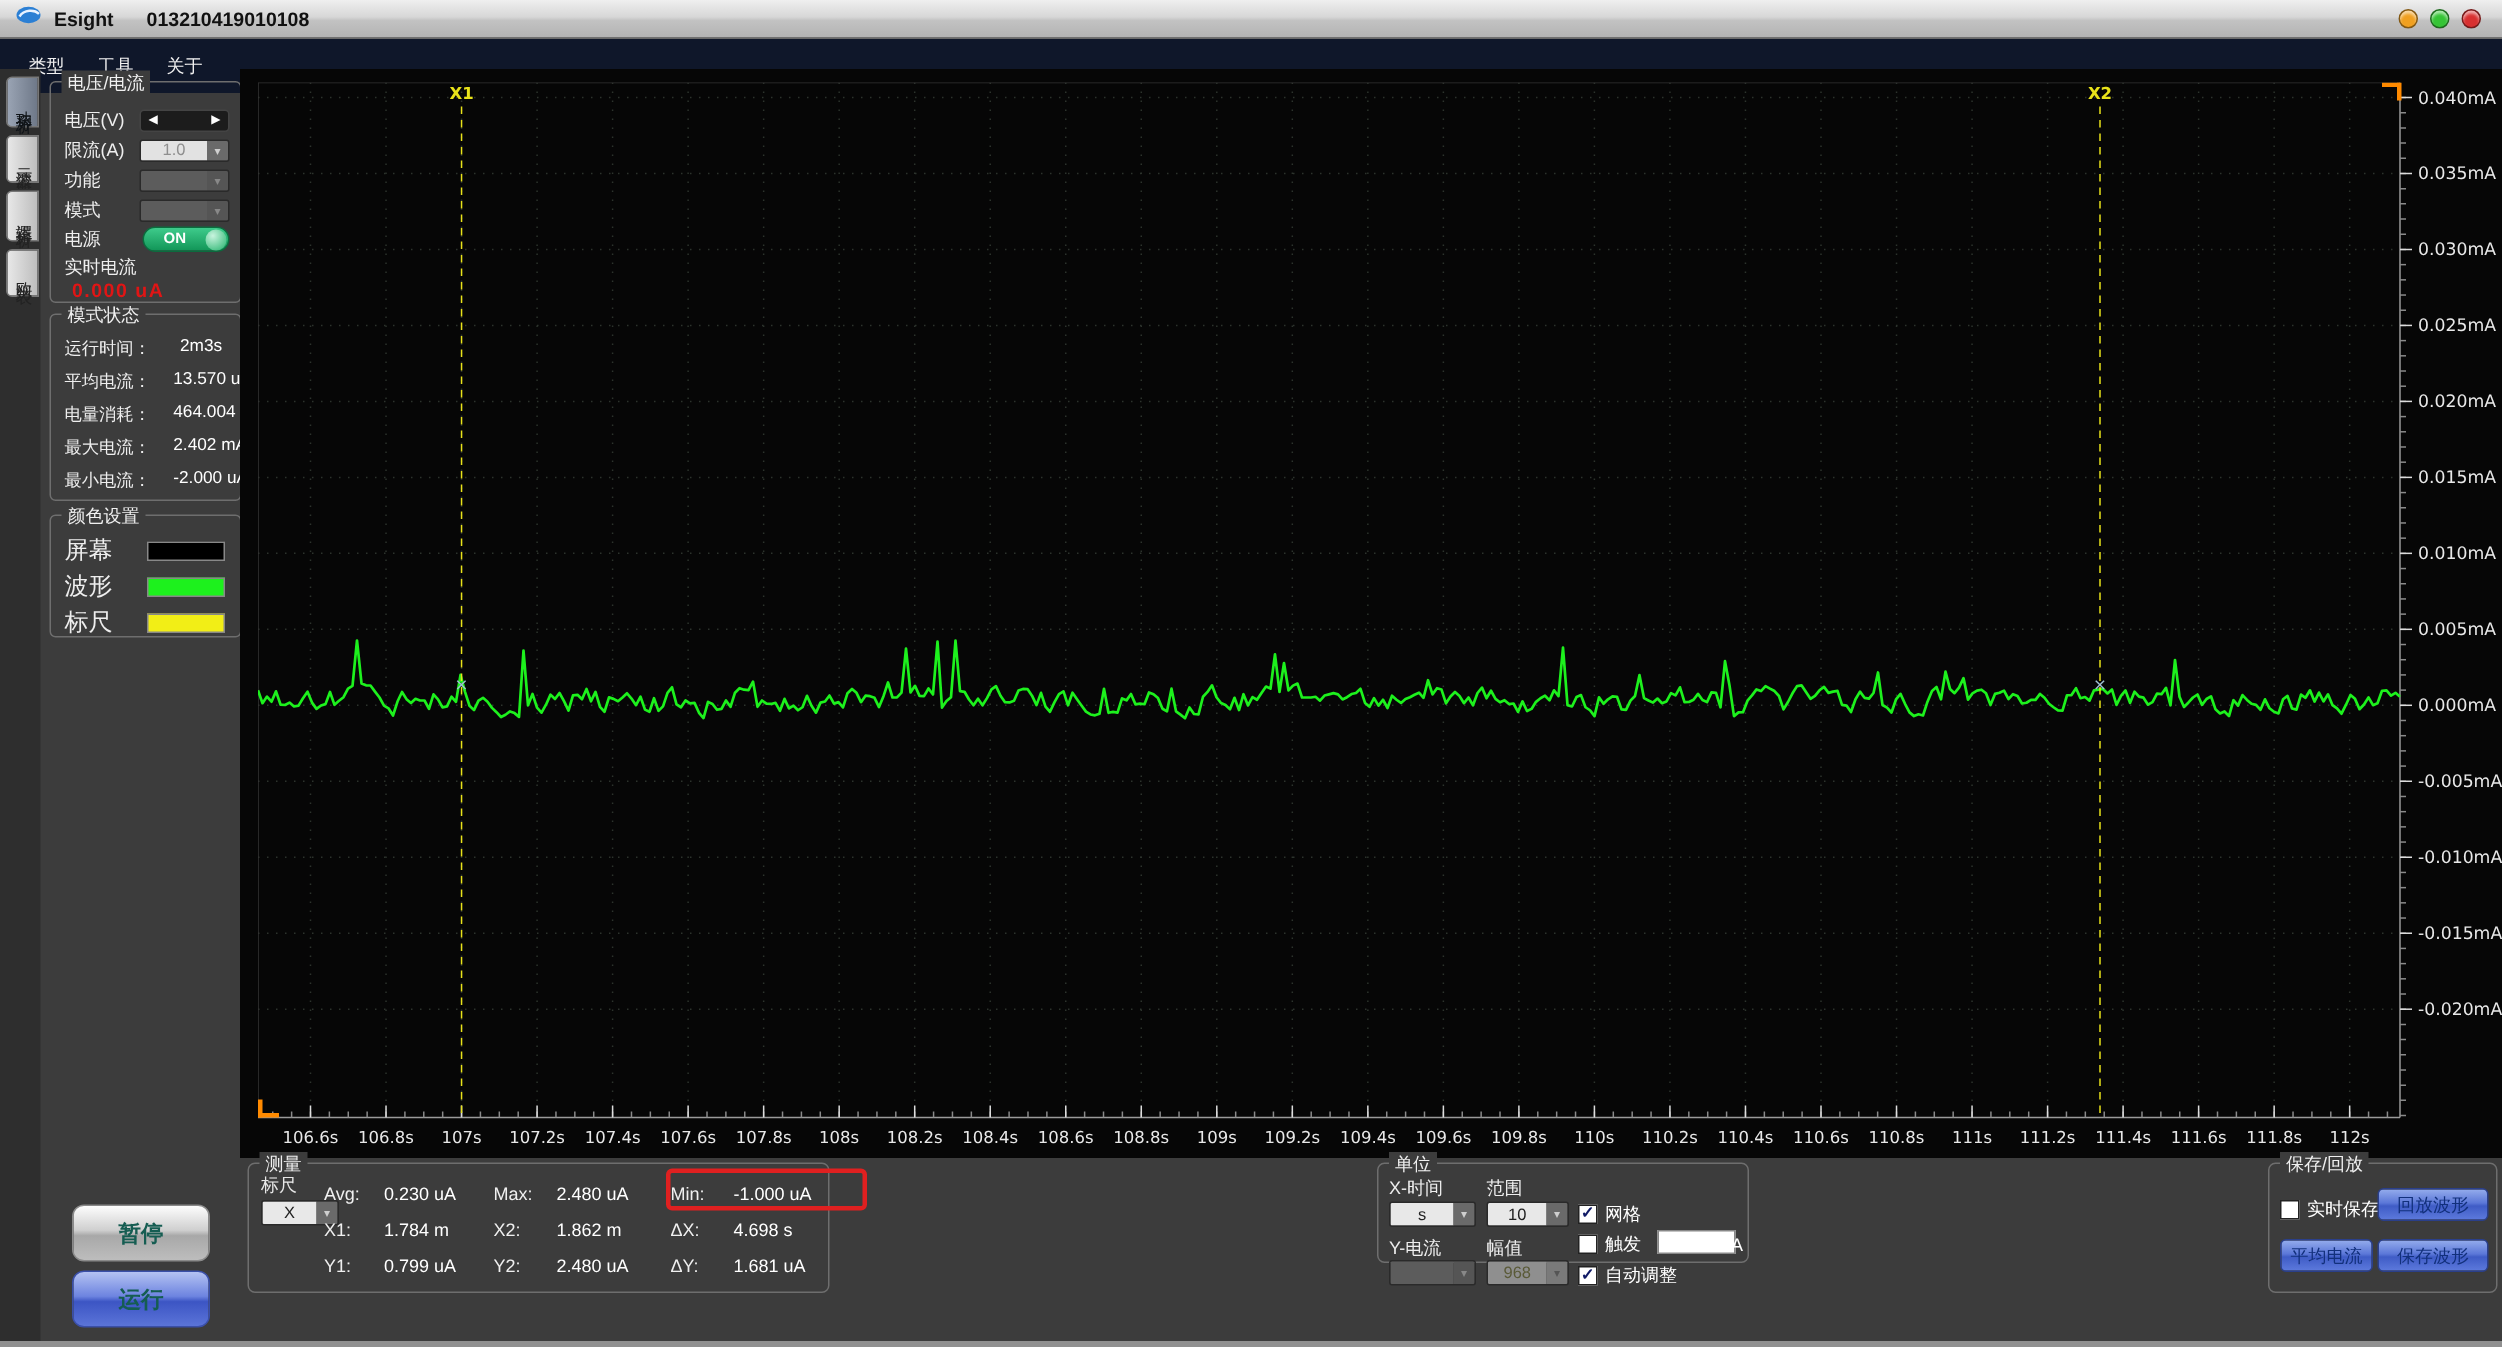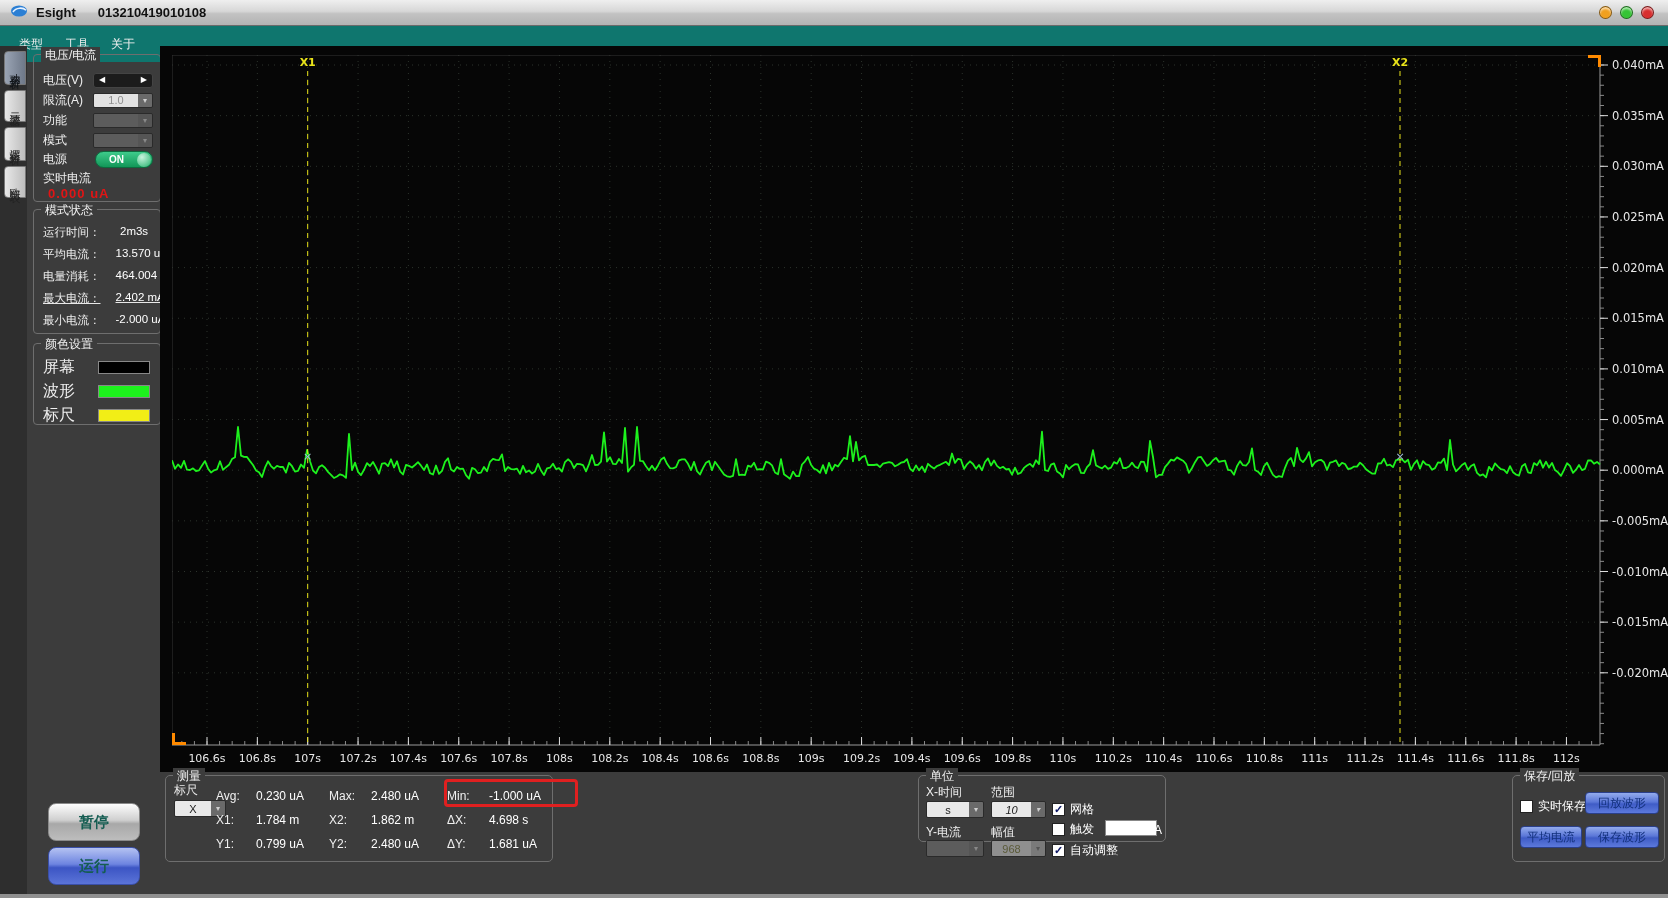--- a/index.html
+++ b/index.html
@@ -10,21 +10,21 @@
   .titlebar { position:absolute; left:0; top:0; width:100%; height:26px;
     background:linear-gradient(180deg,#efefef 0%,#d7d7d7 45%,#c2c2c2 55%,#b3b3b3 100%);
     border-bottom:1px solid #6a6a6a; display:flex; align-items:center; padding:0 10px; color:#111; }
   .titlebar .app-title { font-weight:bold; font-size:13px; margin-left:8px; }
   .titlebar .serial { font-weight:bold; font-size:13px; margin-left:22px; }
   .win-dots { margin-left:auto; display:flex; gap:8px; padding-right:4px; }
   .win-dot { width:13px; height:13px; border-radius:50%; border:1px solid rgba(0,0,0,.45);
     box-shadow:inset 0 2px 2px rgba(255,255,255,.6); }
 
   
-  .menubar { position:absolute; left:0; top:26px; width:100%; height:36px; background:#0f766e;
+  .menubar { position:absolute; left:0; top:26px; width:100%; height:36px; background:#0f172a;
     display:flex; align-items:center; padding-left:8px; }
   .menu-item { font-size:12px; color:#f0f0f0; padding:0 11px; cursor:default; }
 
   
   .tabstrip { position:absolute; left:0; top:46px; width:27px; height:852px; background:#2e2e2e; }
   .vtab { writing-mode:vertical-rl; text-orientation:mixed; font-size:11px; color:#222;
     background:linear-gradient(90deg,#e8e8e8,#bdbdbd); border:1px solid #777;
     border-radius:4px 0 0 4px; width:22px; margin:5px 0 0 4px; padding:12px 3px; text-align:center;
     letter-spacing:2px; }
   .vtab.active { background:linear-gradient(90deg,#9aa4b4,#6e7888); color:#101418; }
@@ -212,21 +212,21 @@
           <span class="sv">2m3s</span>
         </div>
       <div class="status-row" style="top:37px;">
           <span class="sl">平均电流：</span>
           <span class="sv">13.570 uA</span>
         </div>
       <div class="status-row" style="top:59px;">
           <span class="sl">电量消耗：</span>
           <span class="sv">464.004 nAh</span>
         </div>
-      <div class="status-row" style="top:81px;text-decoration:underline;">
+      <div class="status-row" style="top:81px;">
           <span class="sl">最大电流：</span>
           <span class="sv">2.402 mA</span>
         </div>
       <div class="status-row" style="top:103px;">
           <span class="sl">最小电流：</span>
           <span class="sv">-2.000 uA</span>
         </div>
     </div>
 
     <div class="group" style="left:6px; top:297px; width:128px; height:82px;">
@@ -610,21 +610,21 @@
     <span class="combo white u-combo" style="left:7px; top:25px;">
       <span class="field">s</span>
       <span class="arrow">▾</span>
     </span>
     <div class="u-label" style="left:7px; top:48px;">Y-电流</div>
     <span class="combo dark u-combo" style="left:7px; top:64px;">
       <span class="field"></span>
       <span class="arrow">▾</span>
     </span>
     <div class="u-label" style="left:72px; top:8px;">范围</div>
-    <span class="combo white u-combo" style="left:72px; top:25px; width:55px;font-style:italic;">
+    <span class="combo white u-combo" style="left:72px; top:25px; width:55px;">
       <span class="field">10</span>
       <span class="arrow">▾</span>
     </span>
     <div class="u-label" style="left:72px; top:48px;">幅值</div>
     <span class="combo gray u-combo" style="left:72px; top:64px; width:55px;">
       <span class="field">968</span>
       <span class="arrow">▾</span>
     </span>
     <div class="check-row" style="left:133px; top:25px;">
       <span class="checkbox checked">✓</span>

